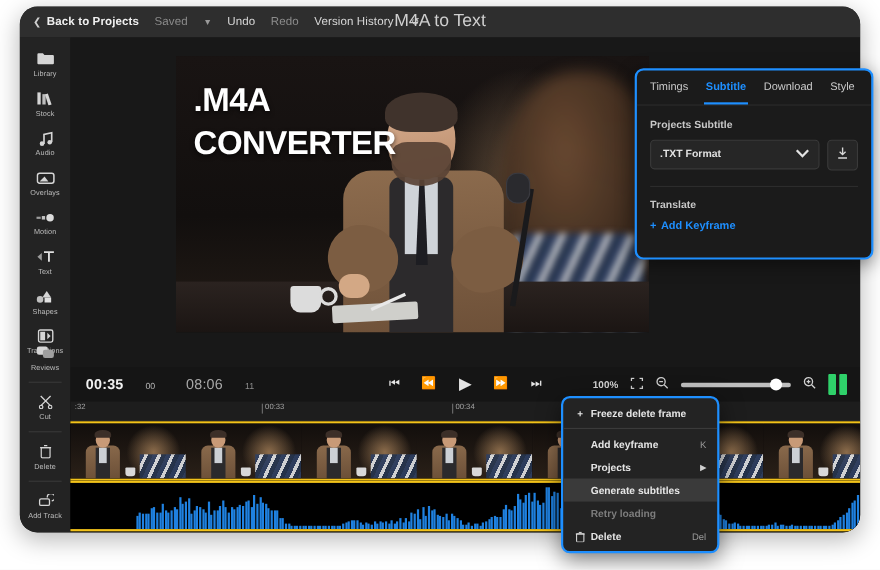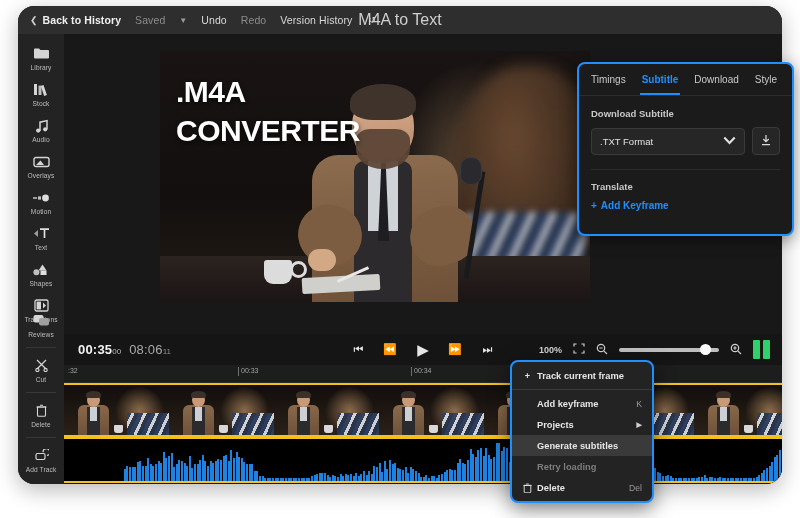--- a/index.html
+++ b/index.html
@@ -79,21 +79,21 @@
   .pen{position:absolute;left:176px;bottom:26px;width:34px;height:3px;background:#e8e8e8;transform:rotate(-24deg);}
   .vtext{position:absolute;left:16px;top:26px;color:#fff;font-weight:bold;line-height:.98;
     font-family:"Liberation Sans",sans-serif;text-shadow:0 2px 5px rgba(0,0,0,.65);}
   .vt1{font-size:30px;letter-spacing:-.5px;}
   .vt2{font-size:30px;margin-top:10px;letter-spacing:-.5px;}
   .vt3{font-size:30px;margin-top:10px;letter-spacing:-.5px;}
 
   
   .playerbar{position:absolute;left:46px;top:328px;right:0;height:31px;background:#151515;
     display:flex;align-items:center;}
-  .tc{display:flex;align-items:baseline;gap:0;margin-left:14px;}
+  .tc{display:flex;align-items:baseline;gap:20px;margin-left:14px;}
   .tc-main{font-size:13px;font-weight:bold;color:#f2f2f2;letter-spacing:.2px;}
   .tc-sub{font-size:8px;color:#b9b9b9;}
   .tc-main.dim{color:#a9a9a9;font-weight:normal;}
   .tc-sub.dim{color:#8e8e8e;}
   .transport{position:absolute;left:0;right:0;display:flex;justify-content:center;align-items:center;gap:20px;}
   .tbtn{color:#e6e6e6;font-size:11px;cursor:pointer;line-height:1;}
   .tbtn.play{font-size:15px;}
   .pb-right{margin-left:auto;display:flex;align-items:center;gap:11px;padding-right:12px;}
   .pct{font-size:9px;color:#d3d3d3;font-weight:bold;}
   .ico-s{color:#cfcfcf;font-size:11px;line-height:1;cursor:pointer;}
@@ -137,21 +137,21 @@
   
   .panel{position:absolute;left:577px;top:62px;width:213px;height:170px;background:#1b1b1b;
     border:2px solid #1e8fff;border-radius:8px;box-shadow:0 4px 16px rgba(0,0,0,.45);overflow:hidden;}
   .p-tabs{display:flex;align-items:center;gap:16px;height:31px;padding:0 12px;border-bottom:1px solid #2c2c2c;}
   .p-tab{font-size:10px;color:#cacaca;position:relative;height:31px;display:flex;align-items:center;
     white-space:nowrap;cursor:pointer;}
   .p-tab.active{color:#1e8fff;font-weight:bold;}
   .p-tab.active:after{content:"";position:absolute;left:-2px;right:-2px;bottom:0;height:2px;background:#1e8fff;}
   .p-body{padding:12px 12px 0 12px;}
   .p-label{font-size:9.5px;color:#c8c8c8;font-weight:bold;margin-bottom:8px;}
-  .p-row{display:flex;gap:7px;align-items:center;}
+  .p-row{display:flex;gap:7px;font-weight:bold;}
   .p-select{flex:1;height:25px;background:#262626;border:1px solid #3a3a3a;border-radius:4px;
     display:flex;align-items:center;justify-content:space-between;padding:0 8px;cursor:pointer;}
   .p-select span{font-size:9.5px;color:#e2e2e2;}
   .p-dlbtn{width:26px;height:26px;background:#262626;border:1px solid #3a3a3a;border-radius:4px;
     display:flex;align-items:center;justify-content:center;cursor:pointer;}
   .p-div{height:1px;background:#2c2c2c;margin:14px 0 11px;}
   .p-add{font-size:10px;color:#1e8fff;font-weight:bold;display:flex;align-items:center;gap:4px;cursor:pointer;}
 
   
   .ctx{position:absolute;left:510px;top:360px;width:140px;background:#232323;border:2px solid #1e8fff;
@@ -167,21 +167,21 @@
 </style>
 </head>
 <body>
 
 <div id="stage">
   <div class="app-window">
 
     <div class="titlebar">
       <div class="tb-left">
         <span class="chev-left">❮</span>
-        <span class="tb-item bold">Back to History</span>
+        <span class="tb-item bold">Back to Projects</span>
         <span class="tb-item dim">Saved</span>
         <span class="caret">▼</span>
         <span class="tb-item">Undo</span>
         <span class="tb-item dim">Redo</span>
         <span class="tb-item">Version History</span>
         <span class="hist-icon">↺</span>
       </div>
       <div class="tb-title">M4A to Text</div>
     </div>
 
@@ -742,21 +742,21 @@
   </div>
 
   <div class="panel">
     <div class="p-tabs">
       <div class="p-tab">Timings</div>
       <div class="p-tab active">Subtitle</div>
       <div class="p-tab">Download</div>
       <div class="p-tab">Style</div>
     </div>
     <div class="p-body">
-      <div class="p-label">Download Subtitle</div>
+      <div class="p-label">Projects Subtitle</div>
       <div class="p-row">
         <div class="p-select">
           <span>.TXT Format</span>
           <span>
             <svg width="13" height="9" viewBox="0 0 13 9">
                 <path d="M1.3 1.6L6.5 7l5.2-5.4" stroke="#e2e2e2" stroke-width="2.1" fill="none"></path>
               </svg>
           </span>
         </div>
         <div class="p-dlbtn">
@@ -772,21 +772,21 @@
       <div class="p-add">
         <span>+</span>
         <span>Add Keyframe</span>
       </div>
     </div>
   </div>
 
   <div class="ctx">
     <div class="ctx-item">
       <span class="ctx-ico">+</span>
-      <span>Track current frame</span>
+      <span>Freeze delete frame</span>
     </div>
     <div class="ctx-sep"></div>
     <div class="ctx-item" style="padding-left:25px">
       <span>Add keyframe</span>
       <span class="sc">K</span>
     </div>
     <div class="ctx-item" style="padding-left:25px">
       <span>Projects</span>
       <span class="ctx-arrow">▶</span>
     </div>

